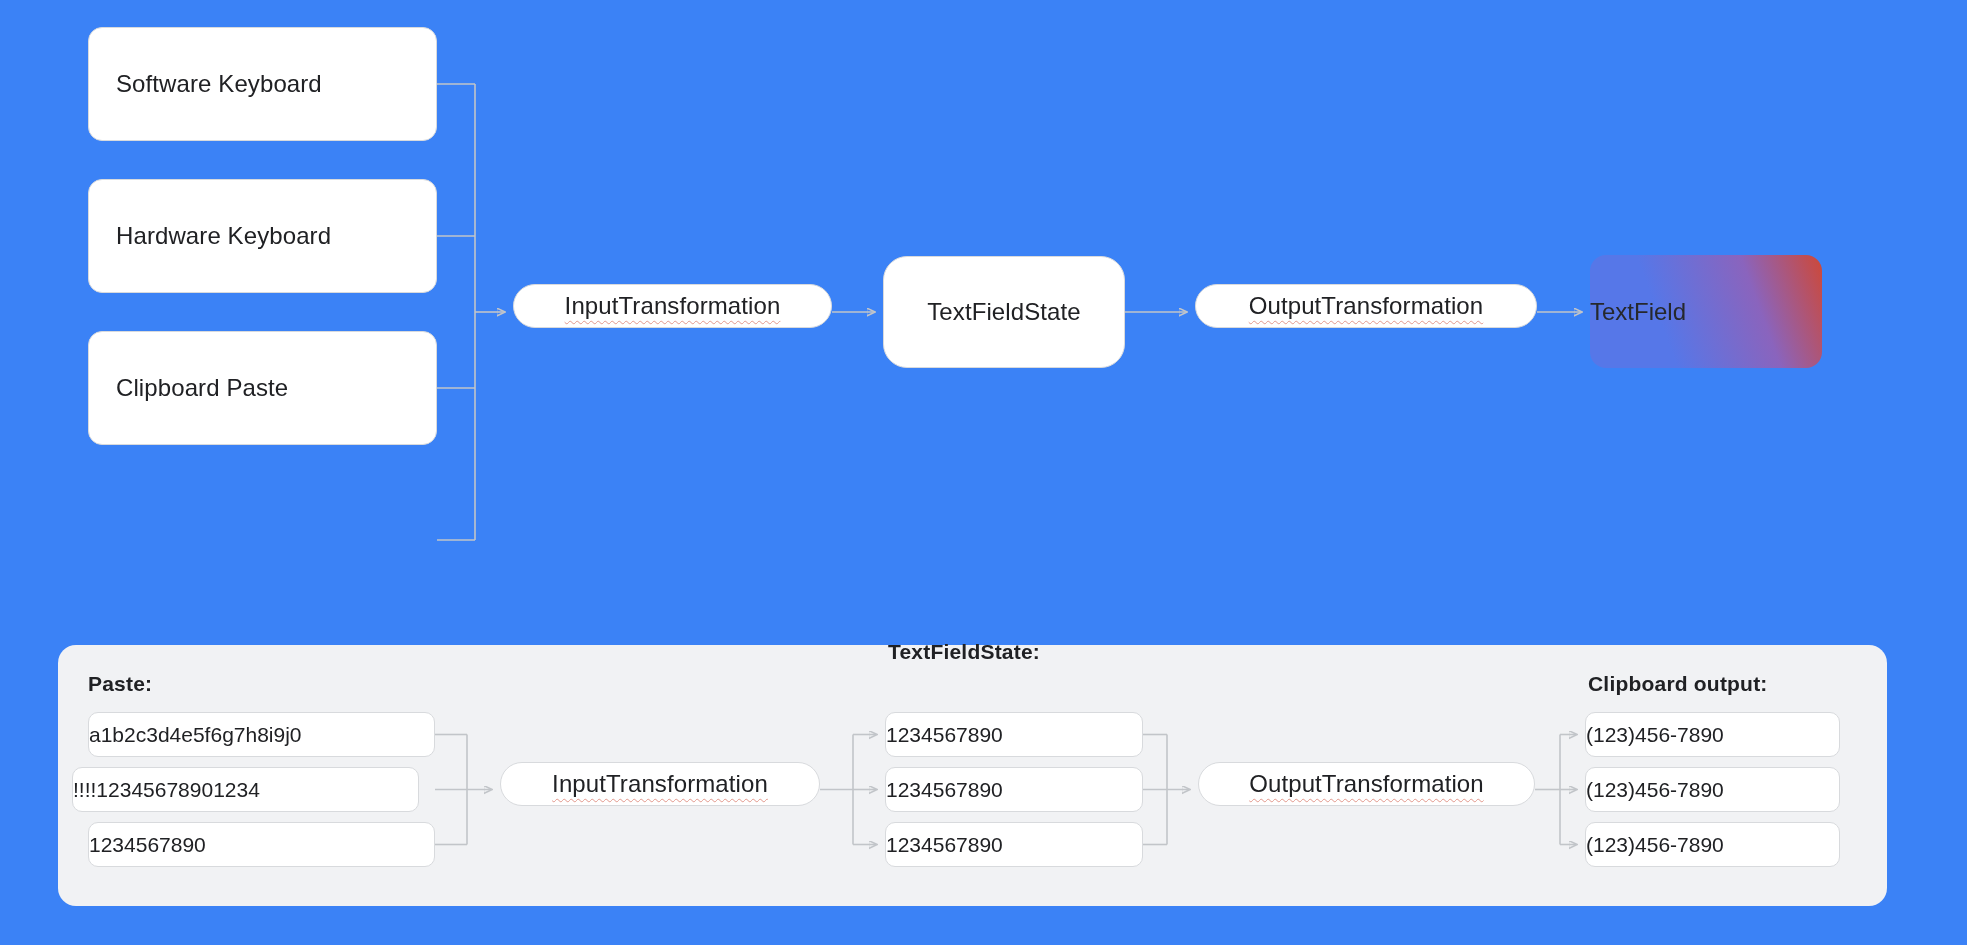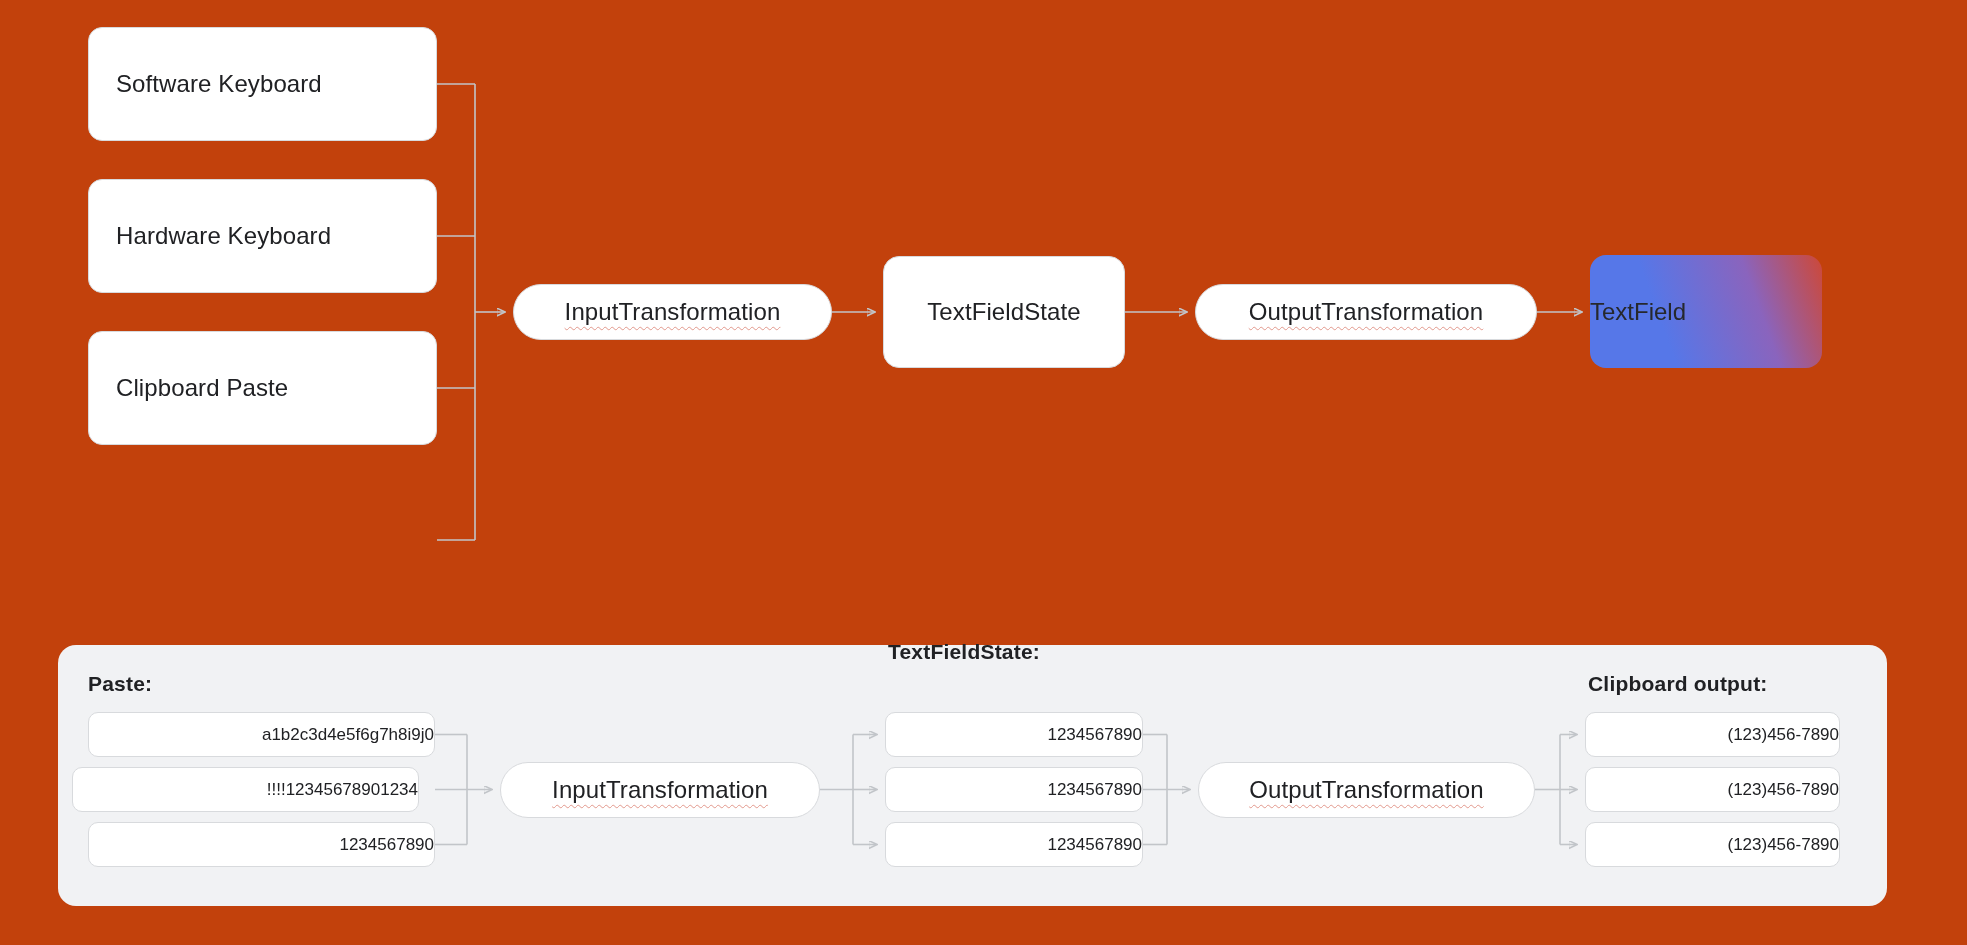--- a/index.html
+++ b/index.html
@@ -8,55 +8,55 @@
     --connector:#c2c5c9;
     --arrow:#aeb1b5;
     --text:#202124;
     --wavy-underline:#e2988c;
     --gradient-blue:#5677e8;
     --gradient-purple:#8a64bd;
     --gradient-red:#c94a40;
   }
   html,body{margin:0;padding:0;background:#fff;}
   .canvas{
-    position:relative;width:1967px;height:945px;background:#c2410c;overflow:hidden;
+    position:relative;width:1967px;height:945px;background:#3b82f6;overflow:hidden;
     font-family:"Liberation Sans",sans-serif;color:var(--text);
   }
   .connectors{position:absolute;left:0;top:0;width:1967px;height:945px;pointer-events:none;}
   .connectors path{stroke:var(--connector);stroke-width:1.6;fill:none;}
   .arrowhead{fill:var(--arrow);}
   .node{
     position:absolute;display:flex;align-items:center;justify-content:center;
     background:#fff;border:1.6px solid var(--border);box-sizing:border-box;
     font-size:24px;letter-spacing:.1px;
   }
   .src-box{left:88px;width:349px;height:114px;border-radius:14px;justify-content:flex-start;padding-left:27px;}
-  .pill{height:56px;border-radius:28px;text-align:center;}
-  .state-box{border-radius:16px;}
+  .pill{height:44px;border-radius:28px;text-align:center;}
+  .state-box{border-radius:24px;}
   .wavy{
     text-decoration-line:underline;
     text-decoration-style:wavy;
     text-decoration-color:var(--wavy-underline);
     text-decoration-thickness:1.4px;
     text-underline-offset:6px;
   }
   .textfield-node{
     position:absolute;left:1590px;top:255px;width:232px;height:113px;border-radius:16px;
     display:flex;align-items:center;justify-content:flex-start;font-size:24px;color:#26282c;
     background:linear-gradient(70deg,var(--gradient-blue) 32%,var(--gradient-purple) 70%,var(--gradient-red) 98%);
   }
   .example-panel{
     position:absolute;left:58px;top:645px;width:1829px;height:261px;
     background:var(--panel-bg);border-radius:18px;
   }
   .panel-label{position:absolute;font-size:21px;font-weight:700;letter-spacing:.2px;}
   .value-box{
     position:absolute;height:45px;width:347px;border-radius:10px;
     background:#fff;border:1.6px solid var(--border);box-sizing:border-box;
-    display:flex;align-items:center;justify-content:flex-end;font-size:17px;
+    display:flex;align-items:center;justify-content:flex-start;font-size:21px;
   }
 </style>
 </head>
 <body>
 
 <div class="canvas">
 
   <div class="example-panel"></div>
 
   <svg class="connectors" viewBox="0 0 1967 945">

